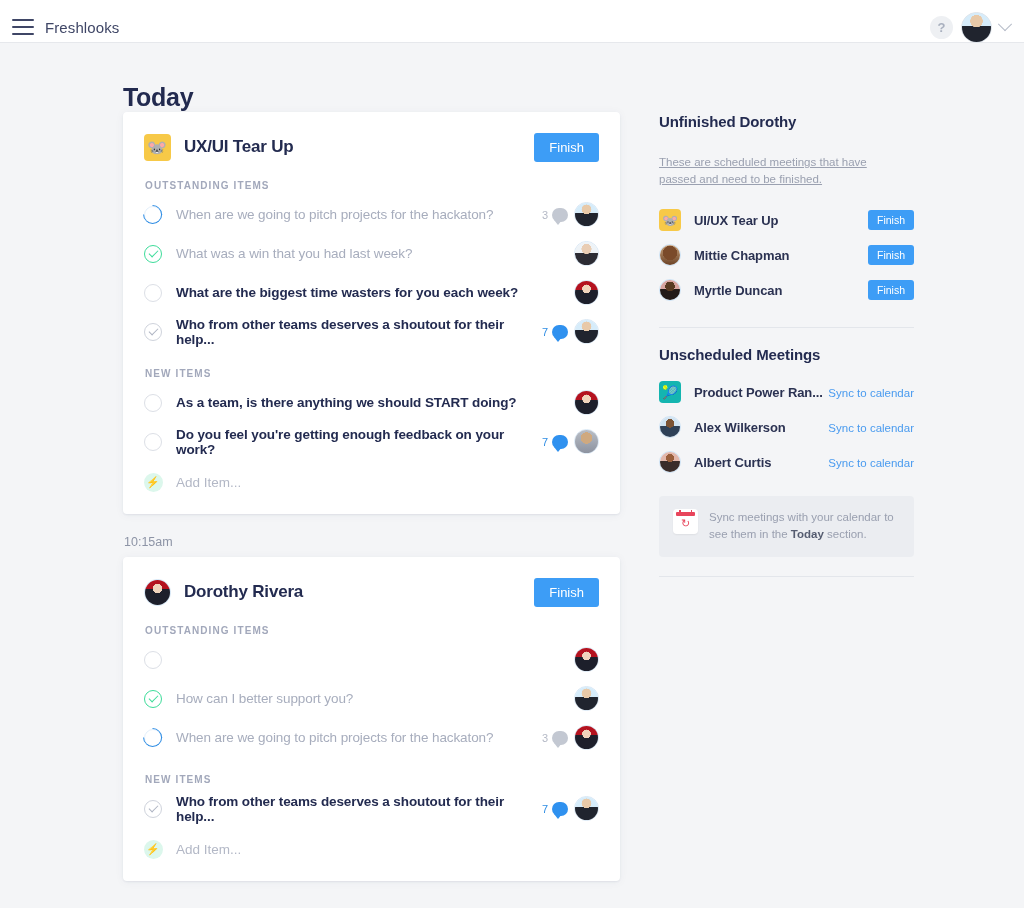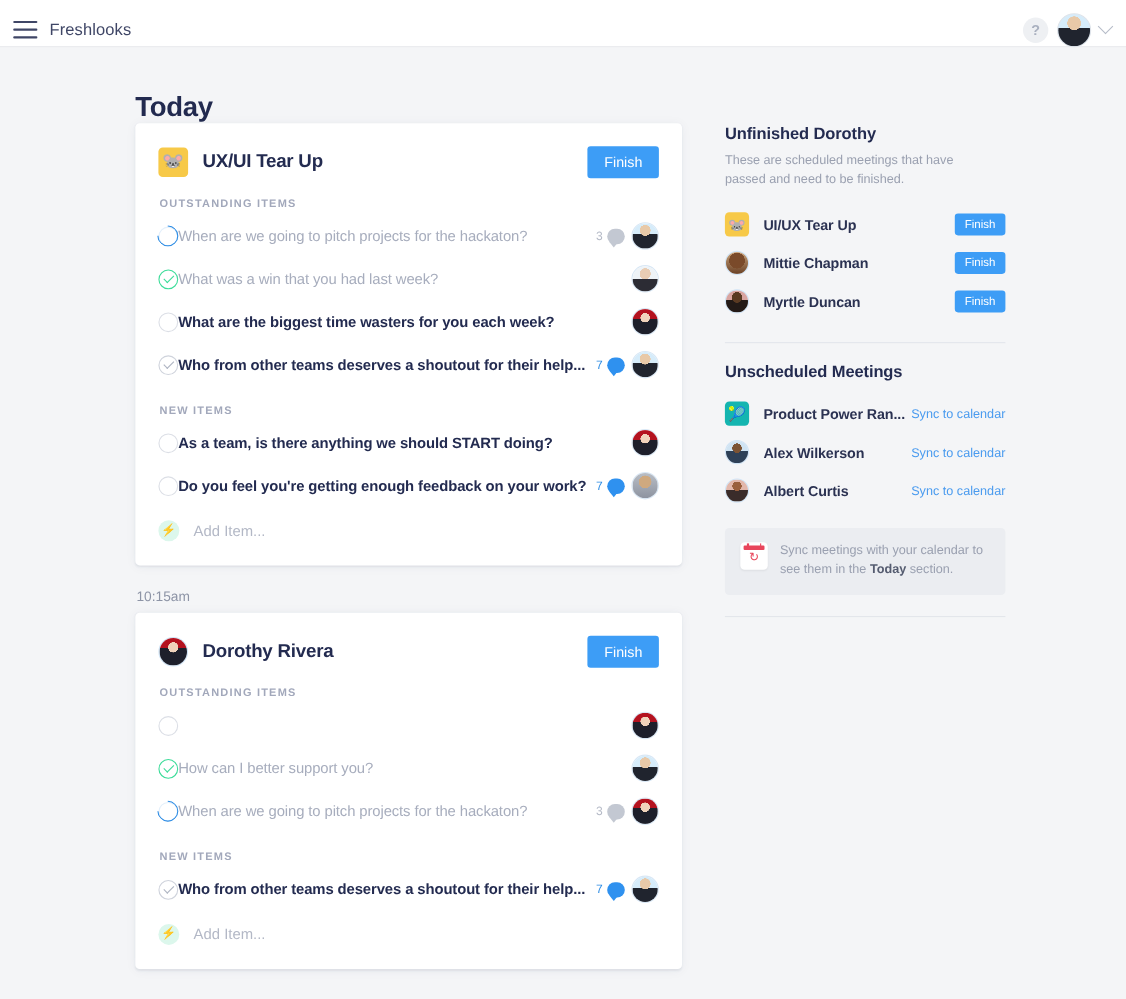--- a/index.html
+++ b/index.html
@@ -83,21 +83,21 @@
     transform: rotate(45deg);
   }
   .check.done-green { border: 1.6px solid #3ddc9a; }
   .check.done-gray { border: 1.6px solid #cfd3dc; }
   .tick { position: absolute; left: 3.6px; top: 4.5px; width: 9px; height: 5px;
     border-left: 1.6px solid; border-bottom: 1.6px solid;
     transform: rotate(-45deg); }
   .done-green .tick { border-color: #3ddc9a; }
   .done-gray .tick { border-color: #aeb4c2; }
 
-  .item-text { font-size: 13.5px; letter-spacing: -.1px; }
+  .item-text { margin-left: 14px; font-size: 13.5px; letter-spacing: -.1px; }
   .item-text.active { font-weight: bold; color: #232b50; }
   .item-text.muted { font-weight: normal; color: #a7adbd; }
 
   .item-right { margin-left: auto; display: flex; align-items: center; gap: 6px; }
   .cbadge { display: flex; align-items: center; gap: 4px; }
   .cbadge .num { font-size: 11px; }
   .cbadge .bubble { width: 16px; height: 14px; border-radius: 8px 8px 8px 8px; position: relative; }
   .cbadge .bubble:after { content:""; position:absolute; left: 2px; bottom:-3px;
     border-left: 4px solid transparent; border-right: 4px solid transparent; border-top: 5px solid; }
   .cbadge.gray .num { color: #b4b9c6; }
@@ -111,21 +111,21 @@
     border: 1.5px solid #d8e7f5; position: relative; flex: none; }
 
   .add-row { display: flex; align-items: center; height: 36px; margin-top: 3px; }
   .bolt-circle { width: 19px; height: 19px; border-radius: 50%; background: #dcf7ec;
     display:flex; align-items:center; justify-content:center; flex: none; }
   .bolt { font-size: 11px; color: #36d6a0; line-height: 1; }
   .add-text { margin-left: 13px; font-size: 13.5px; color: #b3b8c6; }
 
   
   .side-title { font-size: 15px; font-weight: bold; color: #232b50; letter-spacing: -.1px; }
-  .side-desc { font-size: 11.5px; color: #9aa0b0; line-height: 1.5; margin-top: 8px; max-width: 240px; }
+  .side-desc { font-size: 11.5px; color: #9aa0b0; line-height: 1.5; margin-top: 24px; max-width: 240px; text-decoration: underline; }
   .side-row { display: flex; align-items: center; height: 35px; }
   .side-row .sq, .side-row .av { margin-right: 13px; }
   .sq { width: 22px; height: 22px; border-radius: 4px; display:flex;
     align-items:center; justify-content:center; font-size: 13px; flex:none; }
   .sq.yellow { background: #f7c948; }
   .sq.teal { background: #14b5b0; }
   .av { width: 22px; height: 22px; border-radius: 50%; border: 1.5px solid #cfe3f5;
     overflow: hidden; position: relative; flex: none; }
   .side-name { font-size: 13px; font-weight: bold; color: #2b3252; letter-spacing: -.1px; }
   .side-action { margin-left: auto; }

